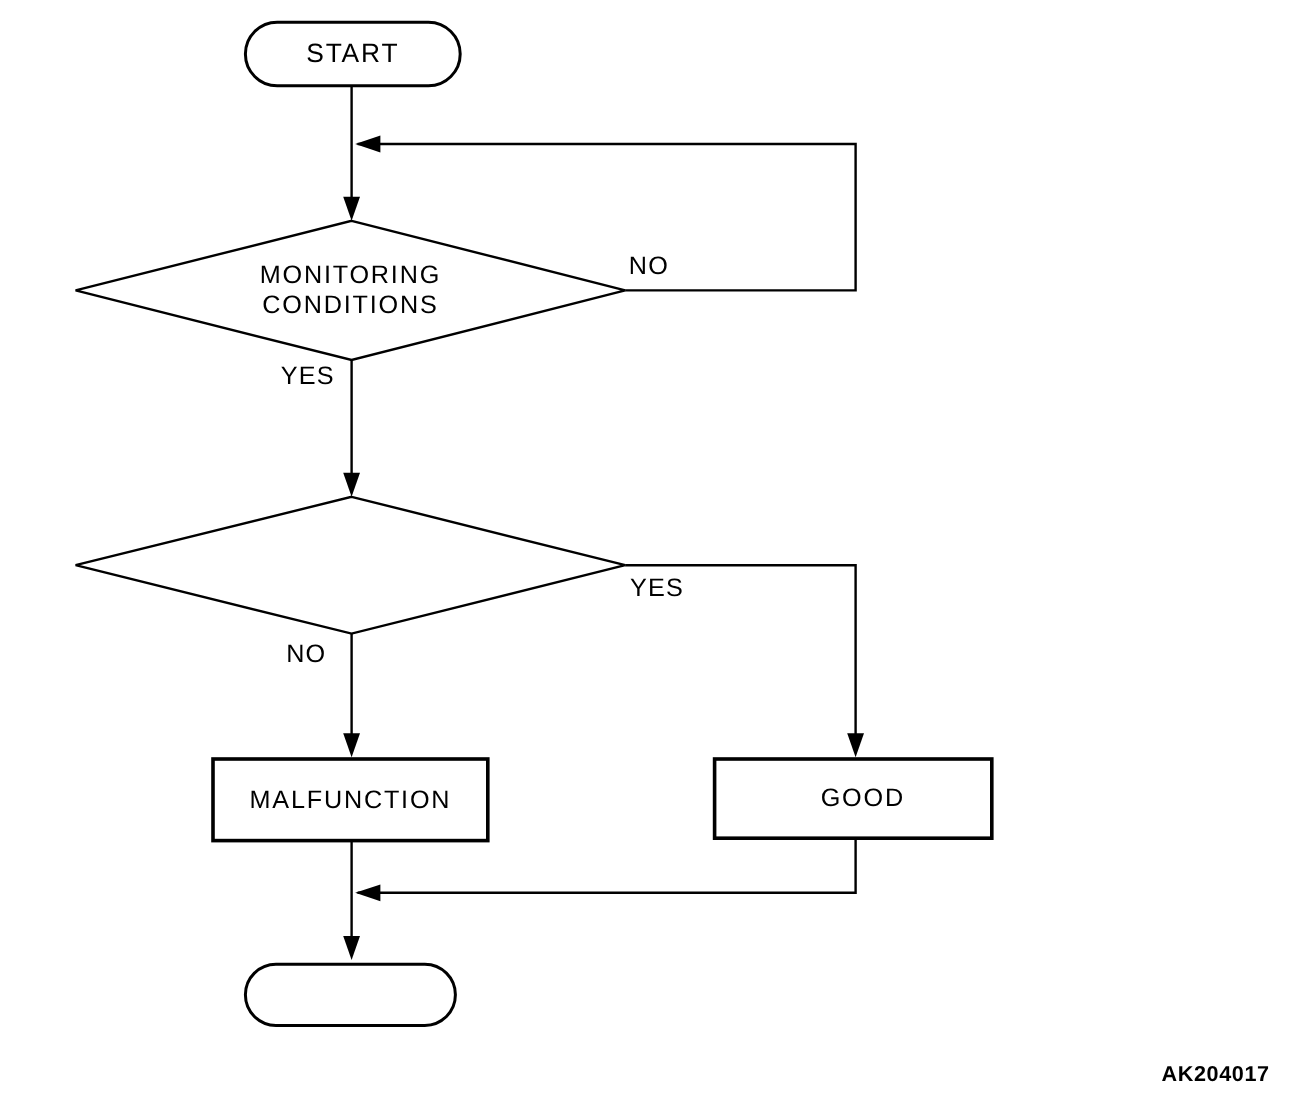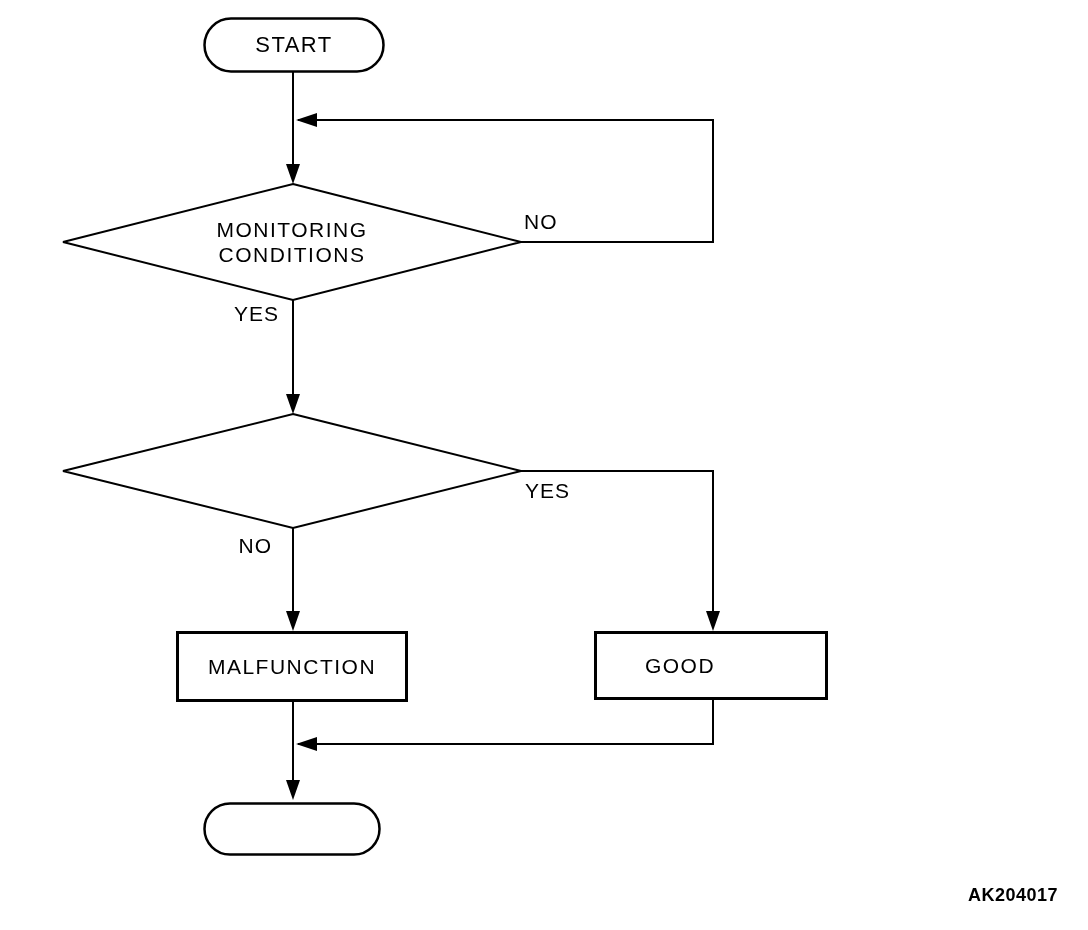--- a/index.html
+++ b/index.html
@@ -103,21 +103,21 @@
 
   <div class="overlay" style="left:204px; top:18px; width:180px; height:54px;">
     <span class="terminal-text">START</span>
   </div>
 
 
   <div class="overlay" style="left:176px; top:631px; width:232px; height:71px;">
     <span class="node-text">MALFUNCTION</span>
   </div>
 
-  <div class="overlay" style="left:563px; top:631px; width:234px; height:69px;">
+  <div class="overlay" style="left:602px; top:631px; width:234px; height:69px;">
     <span class="node-text">GOOD</span>
   </div>
 
 
   <div class="edge-label" style="left:524px; top:210px;">NO</div>
 
   <div class="edge-label right-align" style="left:177px; top:302px; width:102px;">YES</div>
 
   <div class="edge-label" style="left:525px; top:479px;">YES</div>
 

